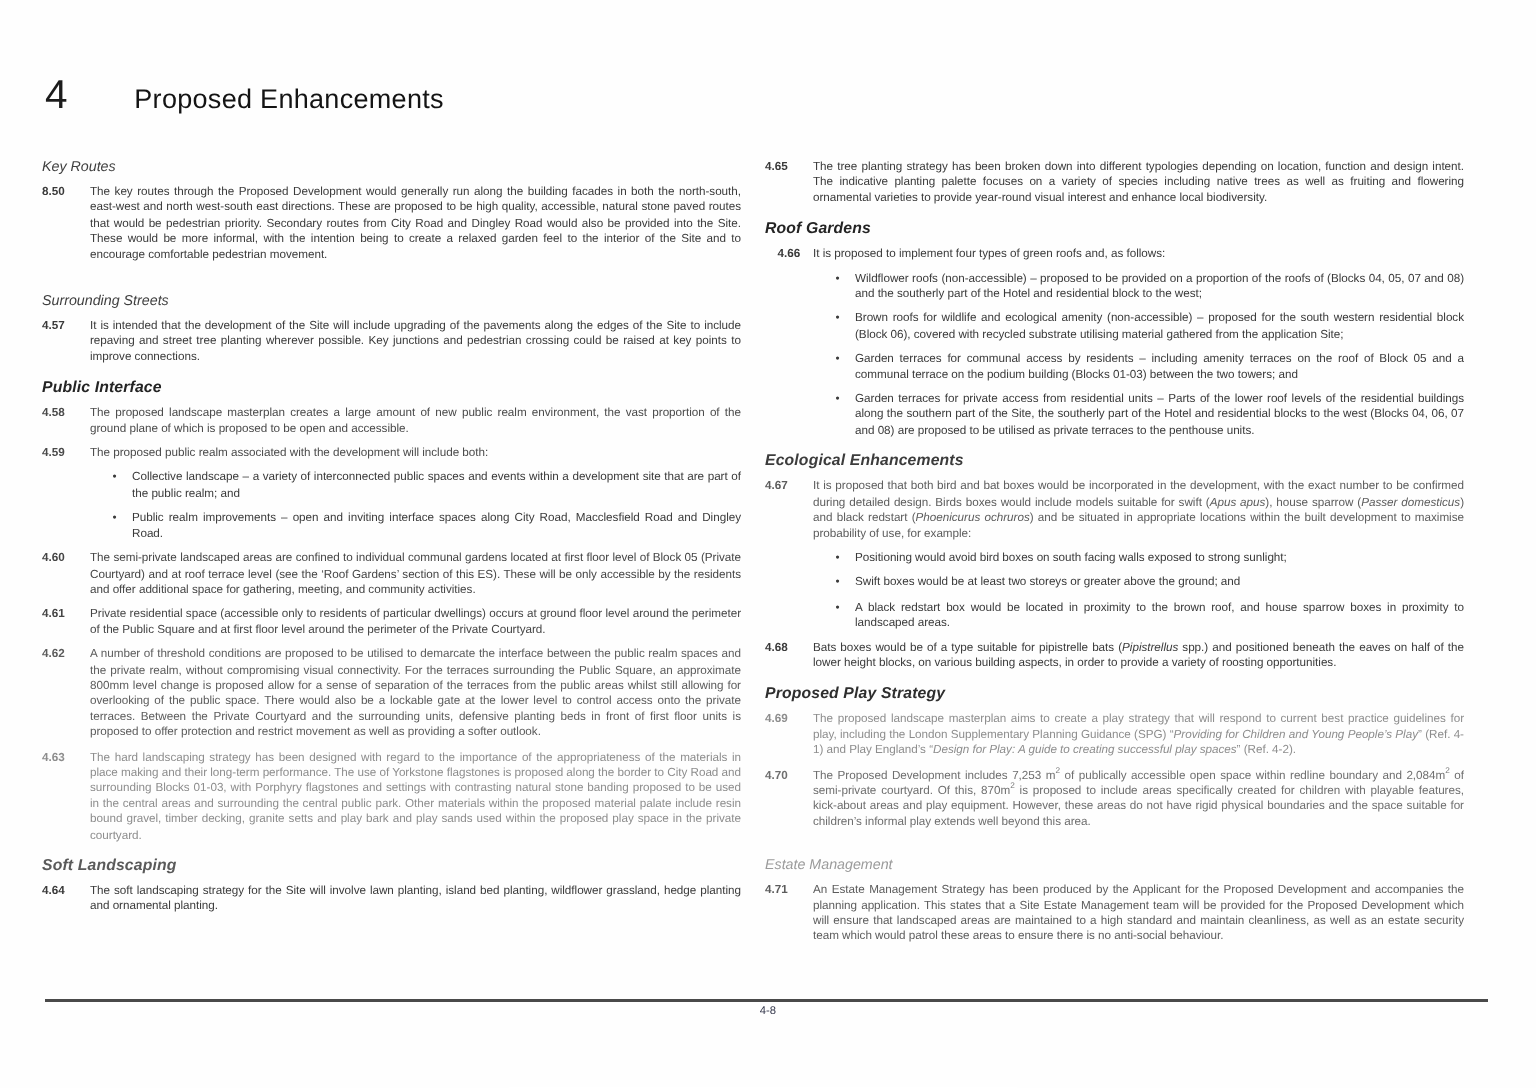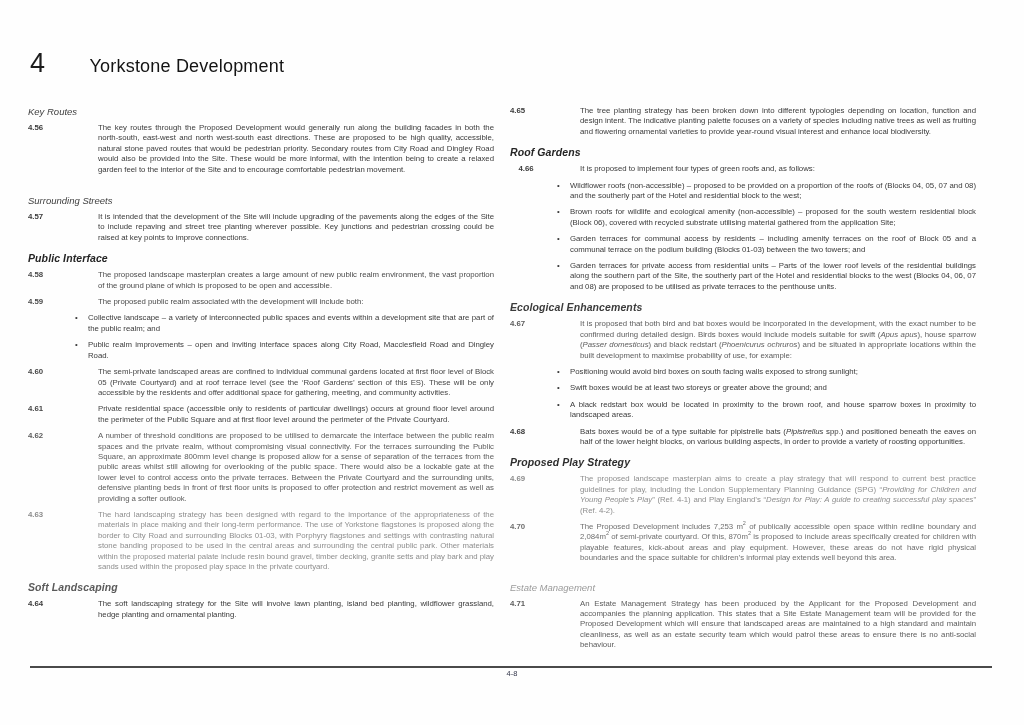--- a/index.html
+++ b/index.html
@@ -9,45 +9,45 @@
   }
   .chapter{position:absolute;left:30px;top:48px;display:flex;align-items:baseline;gap:44px;}
   .chapter-num{font-size:27px;color:#1c1c1c;letter-spacing:0.5px;}
   .chapter-title{font-size:18px;color:#141414;letter-spacing:0.2px;}
   .col{position:absolute;top:106px;width:466px;}
   .col-left{left:28px;}
   .col-right{left:510px;}
   .h1{font-style:italic;font-weight:bold;font-size:10.5px;margin:9px 0 6px 0;letter-spacing:0.1px;}
   .h2{font-style:italic;font-weight:normal;font-size:9.5px;margin:20px 0 6px 0;}
   .col > .h2:first-child, .col > .h1:first-child{margin-top:0;}
-  .para{display:grid;grid-template-columns:32px 1fr;margin:0 0 6px 0;gap:38px;}
+  .para{display:grid;grid-template-columns:32px 1fr;margin:0 0 6px 0;}
   .pnum{font-weight:bold;font-size:7.8px;line-height:10.4px;}
   .ptext{font-size:7.8px;line-height:10.4px;text-align:justify;letter-spacing:-0.02px;}
   .bullet{display:grid;grid-template-columns:13px 1fr;margin:0 0 6px 47px;}
   .bdot{font-size:7.8px;line-height:10.4px;}
   .btext{font-size:7.8px;line-height:10.4px;text-align:justify;letter-spacing:-0.02px;}
   .ptext sup,.btext sup{font-size:5.5px;line-height:0;vertical-align:super;}
   .footer-line{position:absolute;left:30px;right:32px;top:666px;border-top:2px solid #4a4a4a;}
   .footer-page{position:absolute;left:0;right:0;top:669px;text-align:center;font-size:7.5px;color:#33364a;}
   .gap-before{margin-top:18px;}
 </style>
 </head>
 <body>
 
 <div class="page">
 
   <div class="chapter">
     <span class="chapter-num">4</span>
-    <span class="chapter-title">Yorkstone Development</span>
+    <span class="chapter-title">Proposed Enhancements</span>
   </div>
 
   <div class="col col-left" id="col-left">
       <div class="h2" style="color: rgb(63, 63, 63);">Key Routes</div>
       <div class="para">
-        <span class="pnum" style="color: rgb(58, 58, 58);">4.56</span>
+        <span class="pnum" style="color: rgb(58, 58, 58);">8.50</span>
         <div class="ptext" style="color: rgb(58, 58, 58);"><span>The key routes through the Proposed Development would generally run along the building facades in both the north-south, east-west and north west-south east directions. These are proposed to be high quality, accessible, natural stone paved routes that would be pedestrian priority.  Secondary routes from City Road and Dingley Road would also be provided into the Site. These would be more informal, with the intention being to create a relaxed garden feel to the interior of the Site and to encourage comfortable pedestrian movement.</span></div>
       </div>
       <div class="h2" style="color: rgb(63, 63, 63);">Surrounding Streets</div>
       <div class="para">
         <span class="pnum" style="color: rgb(58, 58, 58);">4.57</span>
         <div class="ptext" style="color: rgb(58, 58, 58);"><span>It is intended that the development of the Site will include upgrading of the pavements along the edges of the Site to include repaving and street tree planting wherever possible. Key junctions and pedestrian crossing could be raised at key points to improve connections.</span></div>
       </div>
       <div class="h1" style="color: rgb(36, 36, 36);">Public Interface</div>
       <div class="para">
         <span class="pnum" style="color: rgb(74, 74, 74);">4.58</span>

